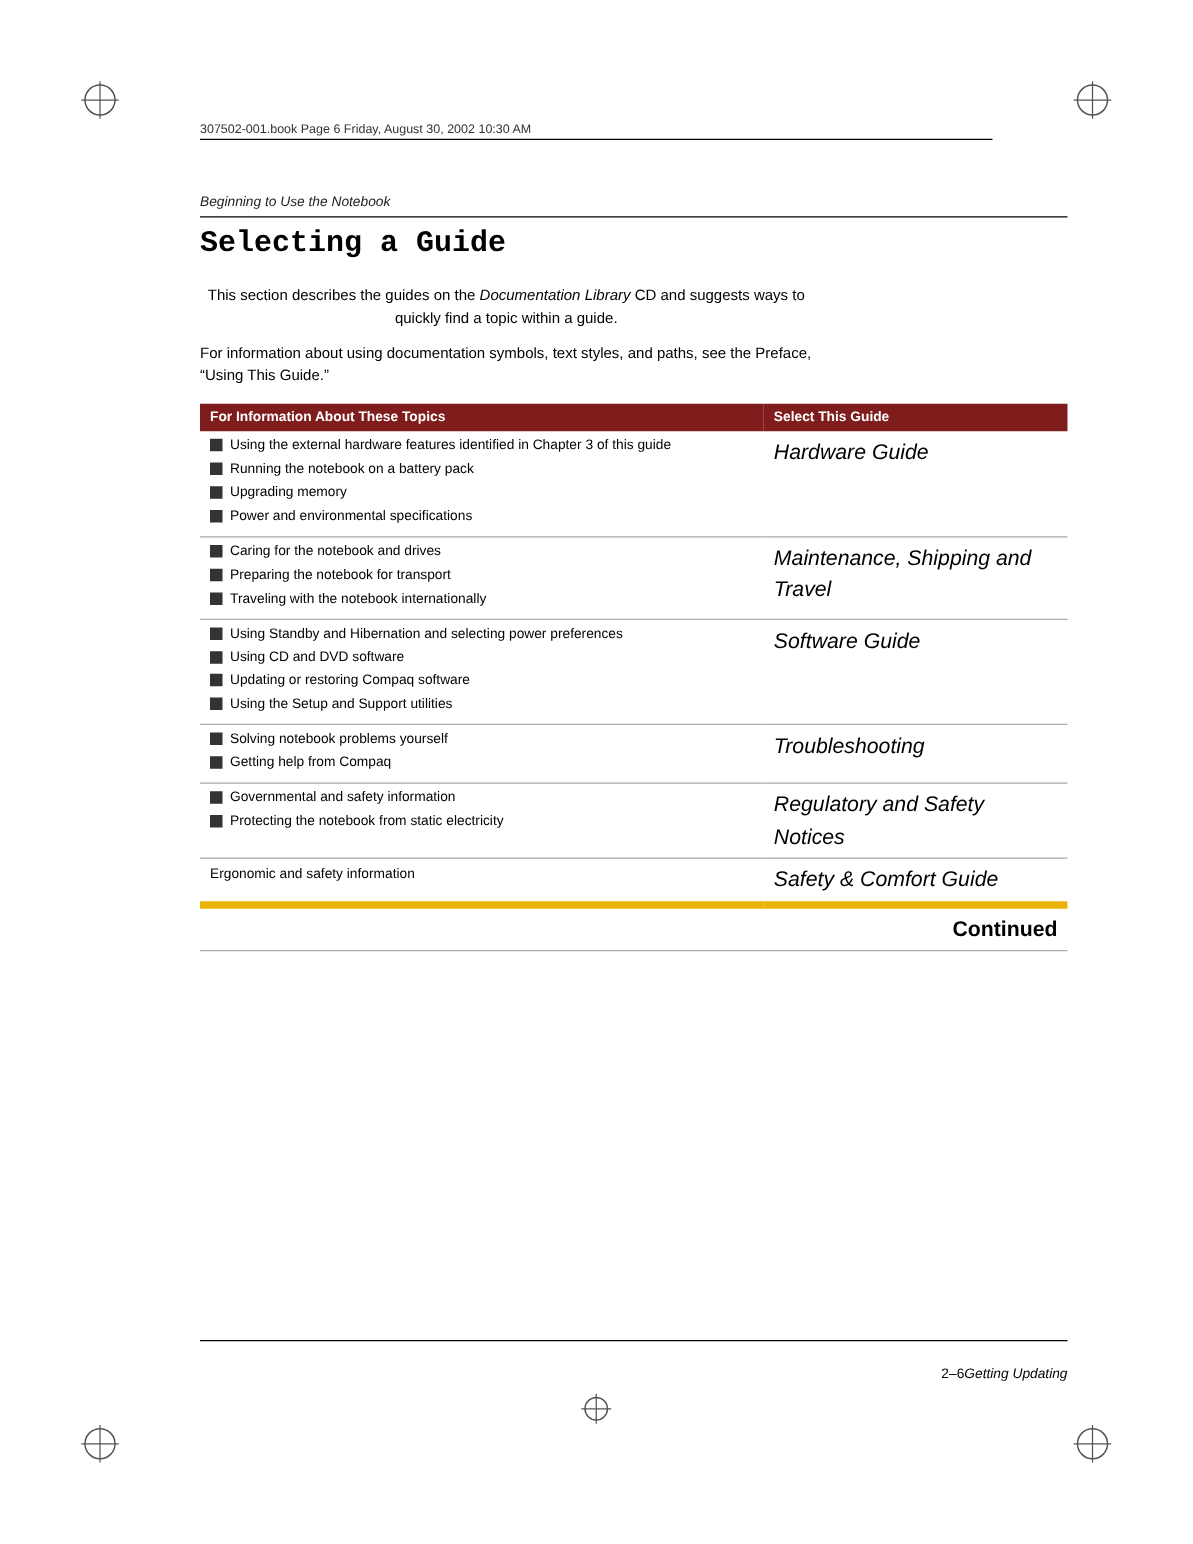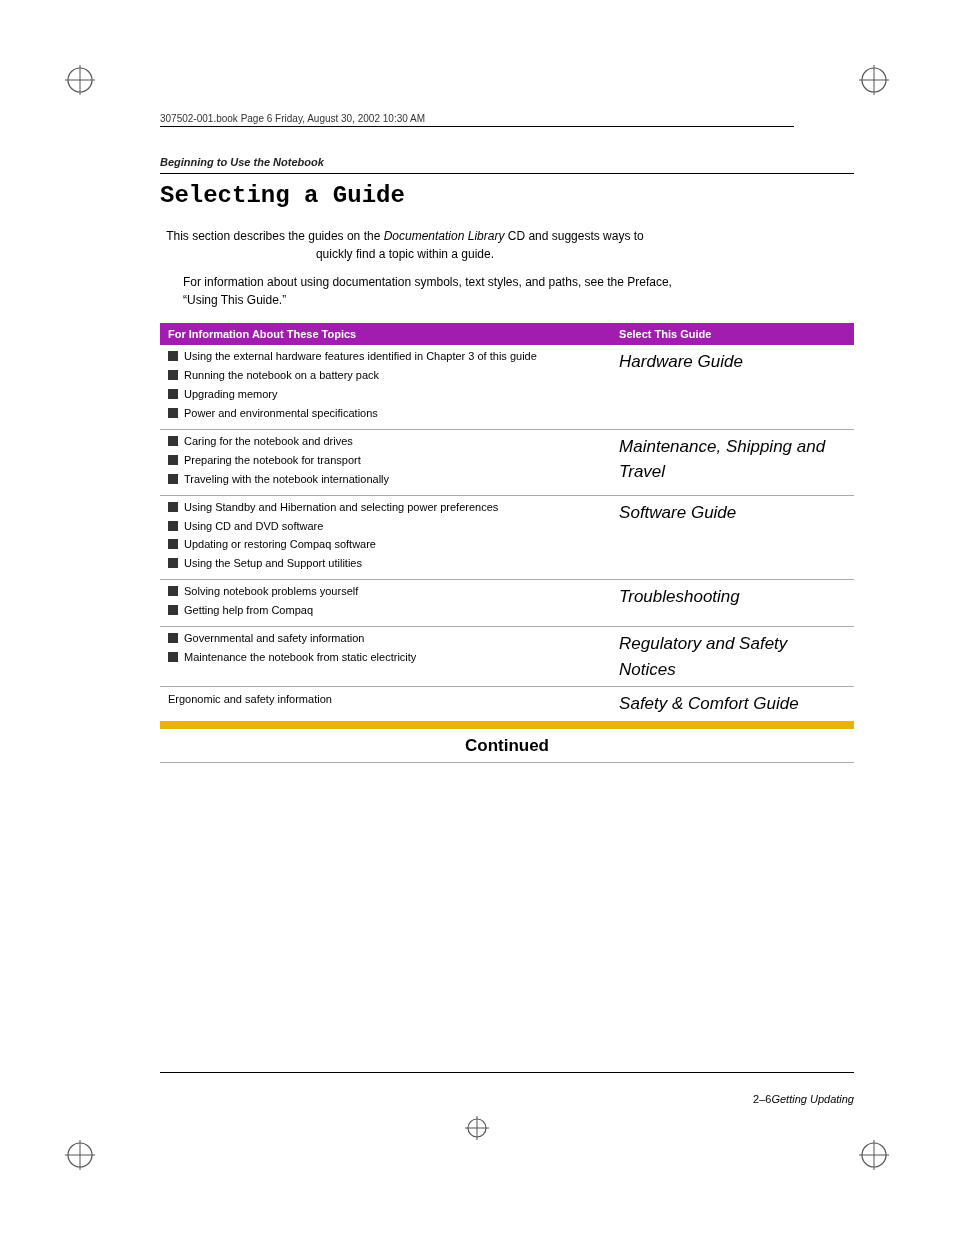--- a/index.html
+++ b/index.html
@@ -33,21 +33,21 @@
     }
 
     .corner-tl { top: 60px; left: 60px; }
     .corner-tr { top: 60px; right: 60px; }
     .corner-bl { bottom: 60px; left: 60px; }
     .corner-br { bottom: 60px; right: 60px; }
 
     
     .file-info {
       position: absolute;
-      top: 113px;
+      top: 98px;
       left: 160px;
       right: 160px;
       font-size: 10px;
       font-family: Arial, sans-serif;
       color: #333;
       border-bottom: 1px solid #000;
       padding-bottom: 2px;
     }
 
     
@@ -57,21 +57,20 @@
       left: 160px;
       right: 100px;
       border-bottom: 1px solid #000;
       padding-bottom: 3px;
     }
     .section-header span {
       font-size: 11px;
       font-style: italic;
       font-family: Arial, sans-serif;
       color: #222;
-      font-weight: bold;
     }
 
     
     .main-content {
       position: absolute;
       top: 172px;
       left: 160px;
       right: 100px;
     }
 
@@ -99,33 +98,32 @@
       font-style: italic;
     }
 
     .intro-text2 {
       font-size: 12px;
       font-family: Arial, sans-serif;
       color: #000;
       margin-bottom: 14px;
       line-height: 1.5;
       max-width: 490px;
-      margin-left: 23px;
     }
 
     
     .guide-table {
       width: 100%;
       border-collapse: collapse;
       font-size: 11.5px;
       font-family: Arial, sans-serif;
     }
 
     .guide-table thead tr {
-      background: #a21caf;
+      background: #7f1d1d;
       color: #fff;
     }
 
     .guide-table thead th {
       padding: 5px 8px;
       text-align: left;
       font-size: 11px;
       font-weight: bold;
       color: #fff;
     }
@@ -176,25 +174,25 @@
       margin-right: 6px;
       margin-top: 2px;
       flex-shrink: 0;
     }
 
     .guide-name {
       font-style: italic;
     }
 
     .continued-row td {
-      text-align: center;
+      text-align: right;
       font-weight: bold;
       font-size: 11px;
       padding: 4px 8px;
-      border-top: 8px solid #eab308;
+      border-top: 6px solid #eab308;
     }
 
     
     .bottom-footer {
       position: absolute;
       bottom: 130px;
       left: 160px;
       right: 100px;
       display: flex;
       justify-content: flex-end;
@@ -367,21 +365,21 @@
           </tr>
           <tr>
             <td>
               <ul class="bullet-list">
                 <li>
                   <span class="bullet-sq"></span>
                   <span>Governmental and safety information</span>
                 </li>
                 <li>
                   <span class="bullet-sq"></span>
-                  <span>Maintenance the notebook from static electricity</span>
+                  <span>Protecting the notebook from static electricity</span>
                 </li>
               </ul>
             </td>
             <td class="guide-name">Regulatory and Safety Notices</td>
           </tr>
           <tr>
             <td>Ergonomic and safety information</td>
             <td class="guide-name">Safety &amp; Comfort Guide</td>
           </tr>
           <tr class="continued-row">

